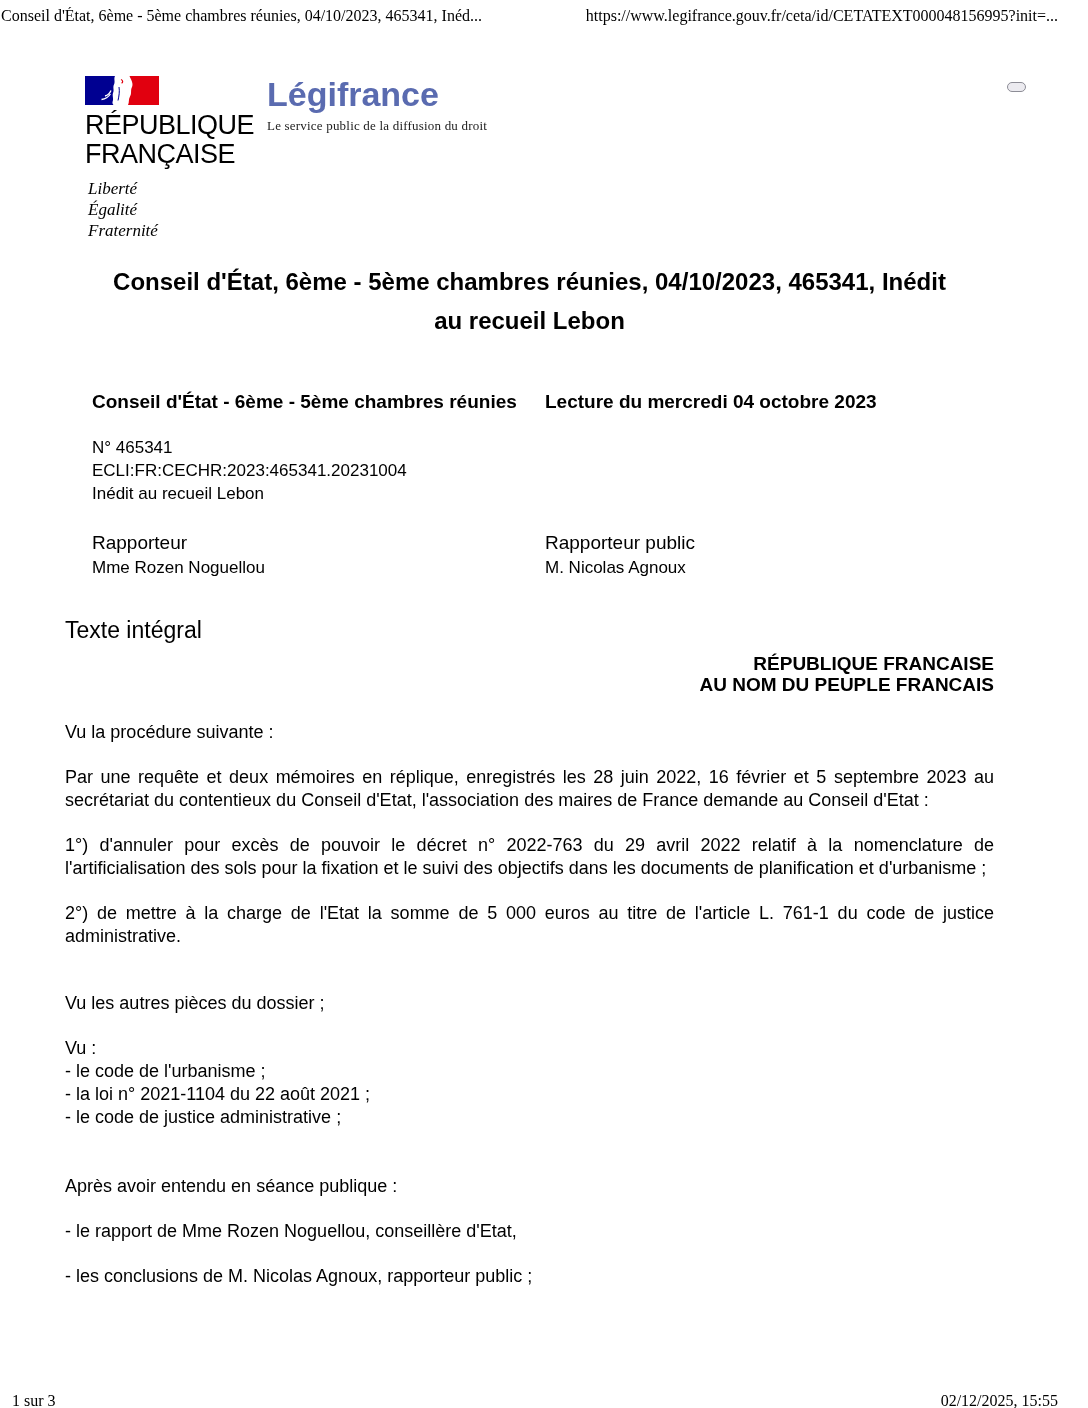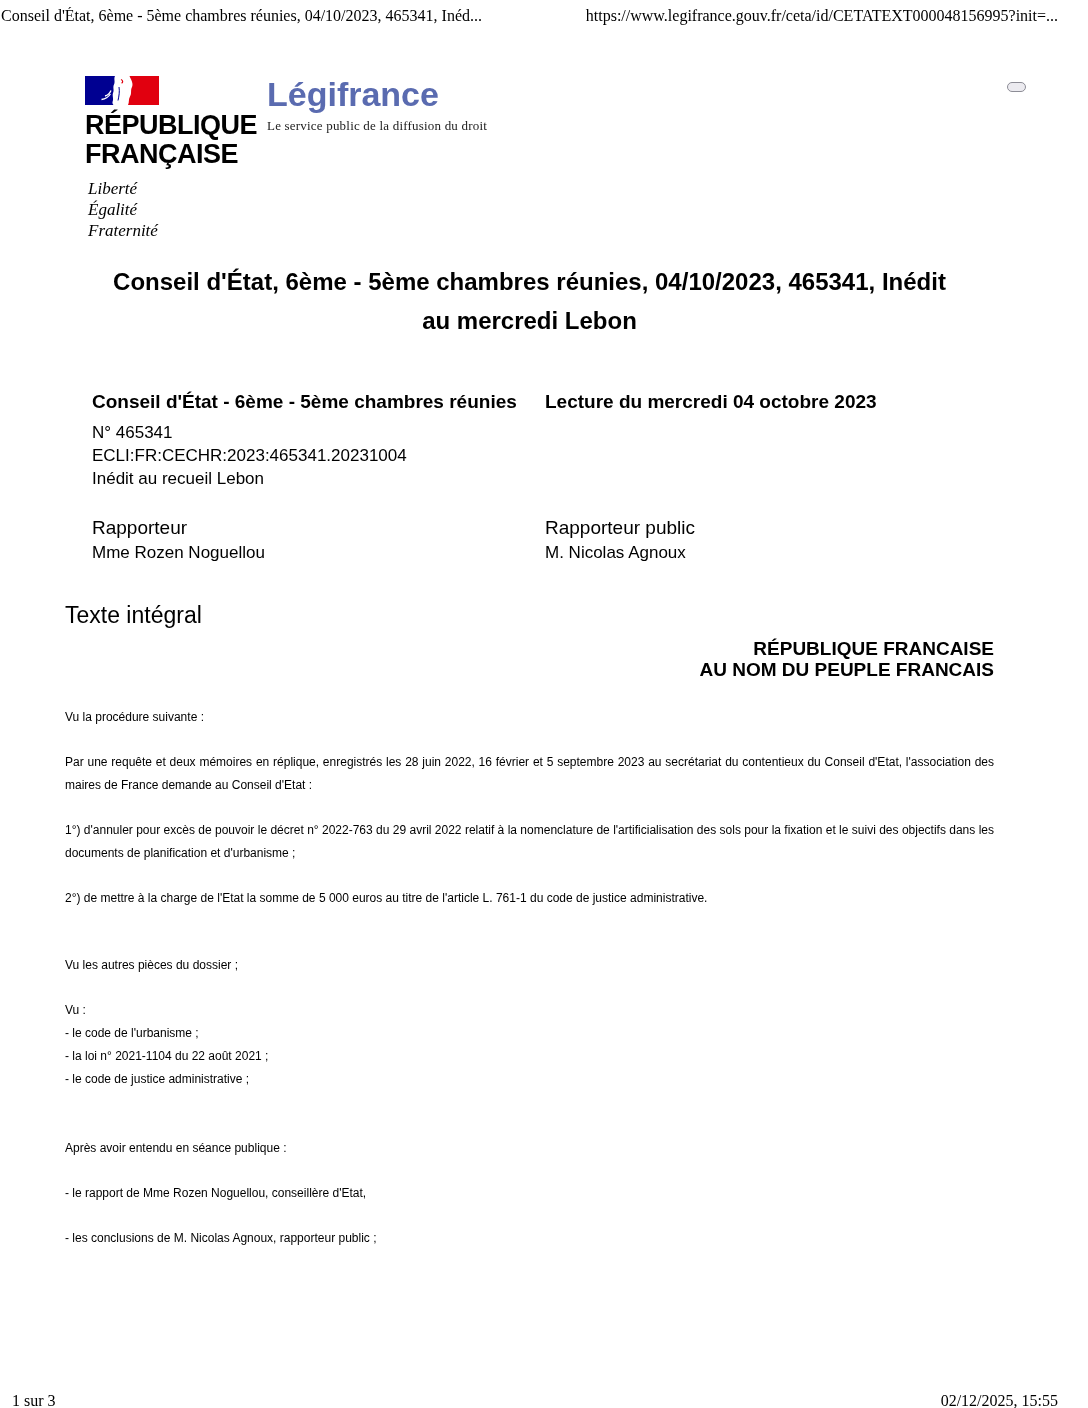--- a/index.html
+++ b/index.html
@@ -23,21 +23,21 @@
   
   .pill {
     position:absolute; left:1007px; top:82px; width:19px; height:10px;
     border:1px solid #8d8d96; border-radius:5px; background:#ecebf0;
   }
 
   
   .brand { position:absolute; left:85px; top:76px; width:210px; }
   .flag { display:block; width:74px; height:29px; }
   .rf-name {
-    margin-top:6px; font-weight:700; font-size:27px; line-height:29px;
+    margin-top:6px; font-weight:400; font-size:27px; line-height:29px;
     letter-spacing:-0.5px; color:#000;
   }
   .motto {
     margin-top:9px; margin-left:3px;
     font-family:"Liberation Serif", serif; font-style:italic;
     font-size:17px; line-height:21px; color:#000;
   }
 
   
   .lf { position:absolute; left:267px; top:74px; }
@@ -48,30 +48,30 @@
   }
 
   
   .doc { position:absolute; left:65px; right:66px; top:262px; }
   .title { text-align:center; font-weight:700; font-size:24px; line-height:39px; }
 
   .meta { margin:48px 0 0 27px; }
   .meta-grid { display:grid; grid-template-columns:453px auto; }
   .meta-h { font-weight:700; font-size:19px; line-height:28px; }
   .meta-h.chamber { max-width:430px; }
-  .ids { margin-top:5px; font-size:17px; line-height:23px; }
+  .ids { margin-top:20px; font-size:17px; line-height:23px; }
   .rap-row { margin-top:25px; display:grid; grid-template-columns:453px auto; }
   .rap-label { font-size:19px; line-height:26px; }
   .rap-name { font-size:17px; line-height:23px; }
 
   .section-h { margin-top:36px; font-size:23px; line-height:30px; font-weight:400; }
 
   .body-h { margin-top:8px; text-align:right; font-weight:700; font-size:19px; line-height:21px; }
 
-  .content { margin-top:26px; font-size:12px; line-height:23px; }
+  .content { margin-top:26px; font-size:18px; line-height:23px; }
   .content p, .content .pgroup { margin:0 0 22px 0; }
   .content .just { text-align:justify; }
   .content .gap-lg { margin-bottom:44px; }
   .content .gap-xl { margin-bottom:46px; }
 </style>
 </head>
 <body>
 
 <div class="page">
 
@@ -104,21 +104,21 @@
 
   <div class="lf">
     <div class="lf-name">Légifrance</div>
     <div class="lf-tag">Le service public de la diffusion du droit</div>
   </div>
 
   <div class="doc">
 
     <div class="title">
       <div>Conseil d'État, 6ème - 5ème chambres réunies, 04/10/2023, 465341, Inédit</div>
-      <div>au mercredi Lebon</div>
+      <div>au recueil Lebon</div>
     </div>
 
     <div class="meta">
       <div class="meta-grid">
         <div class="meta-h chamber">Conseil d'État - 6ème - 5ème chambres réunies</div>
         <div class="meta-h">Lecture du mercredi 04 octobre 2023</div>
       </div>
       <div class="ids">
         <div>N° 465341</div>
         <div>ECLI:FR:CECHR:2023:465341.20231004</div>

